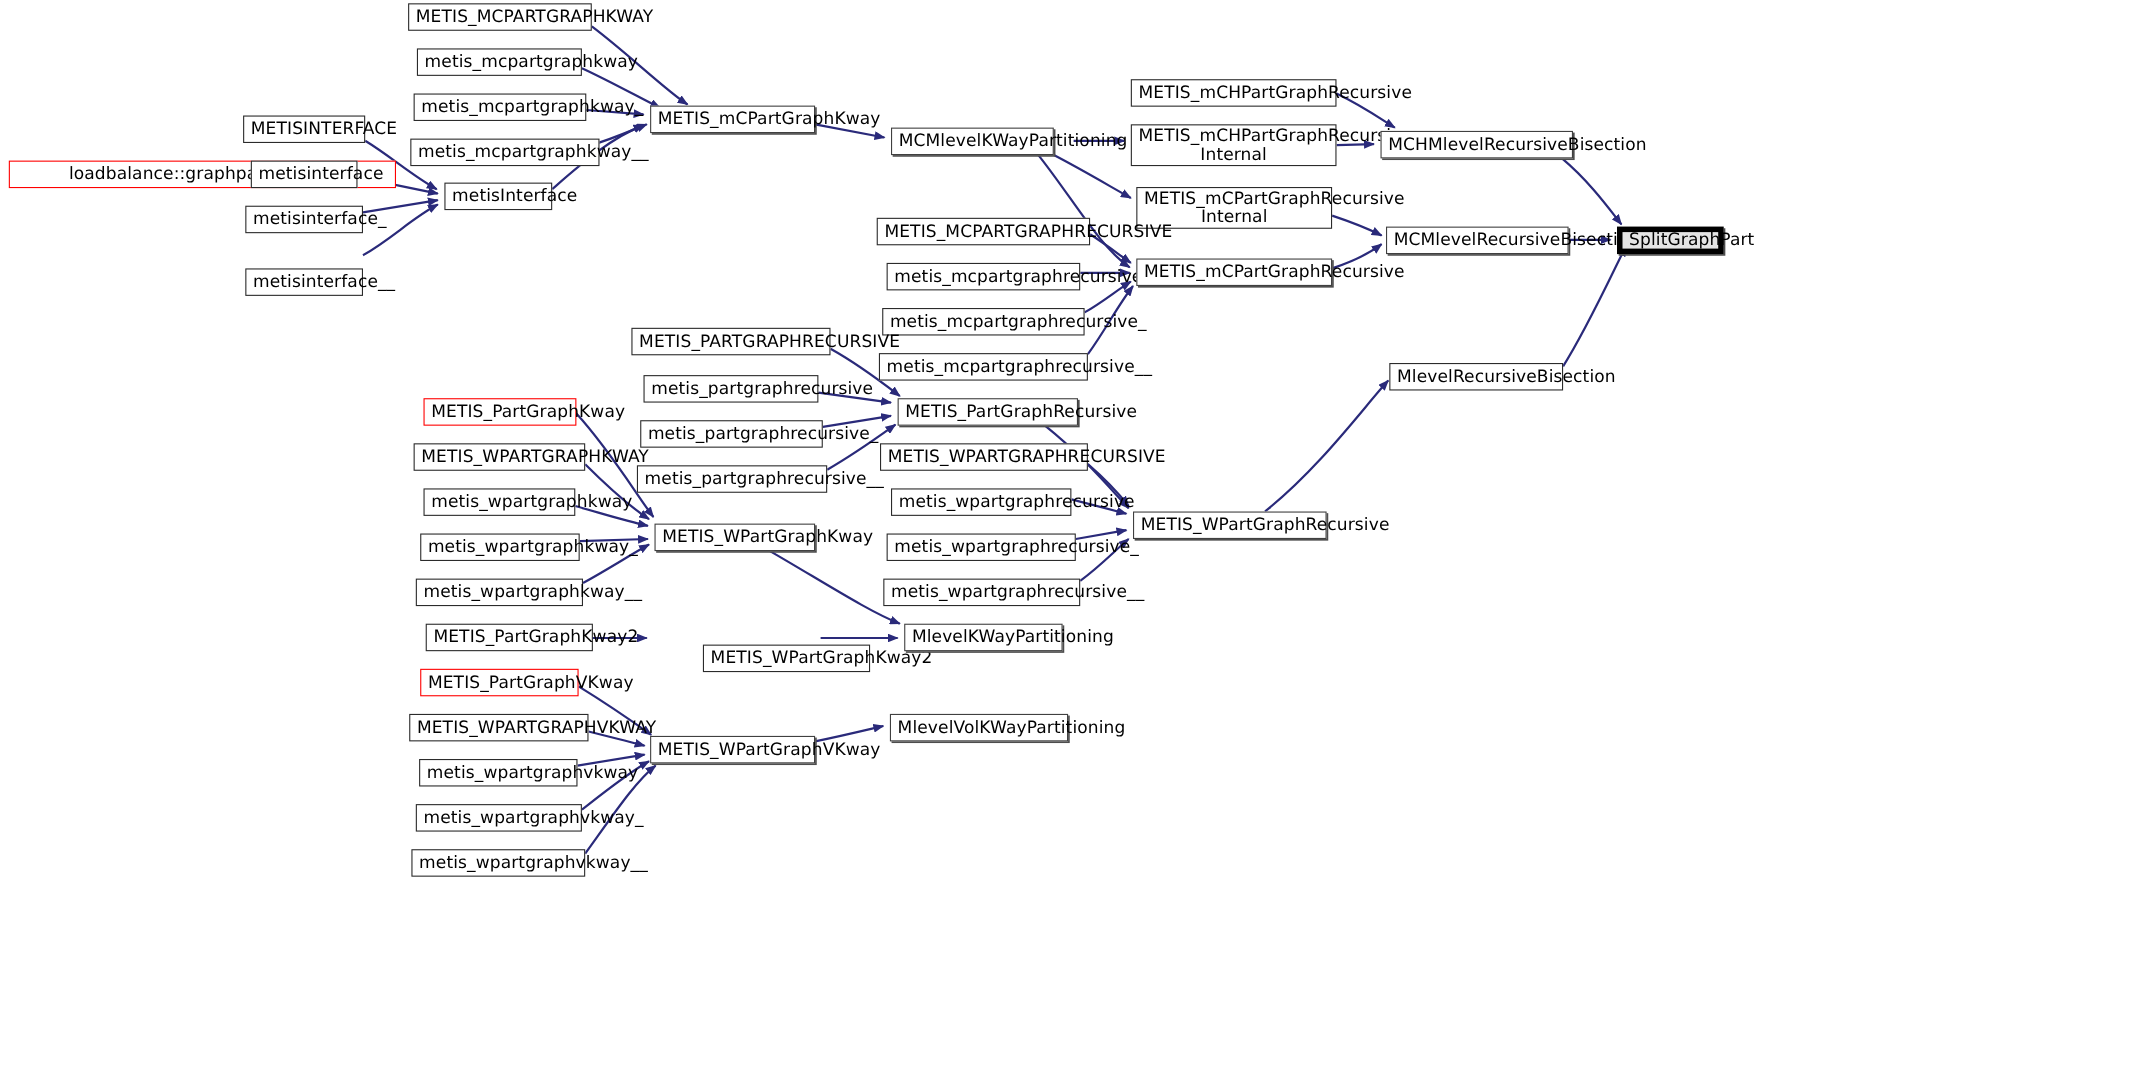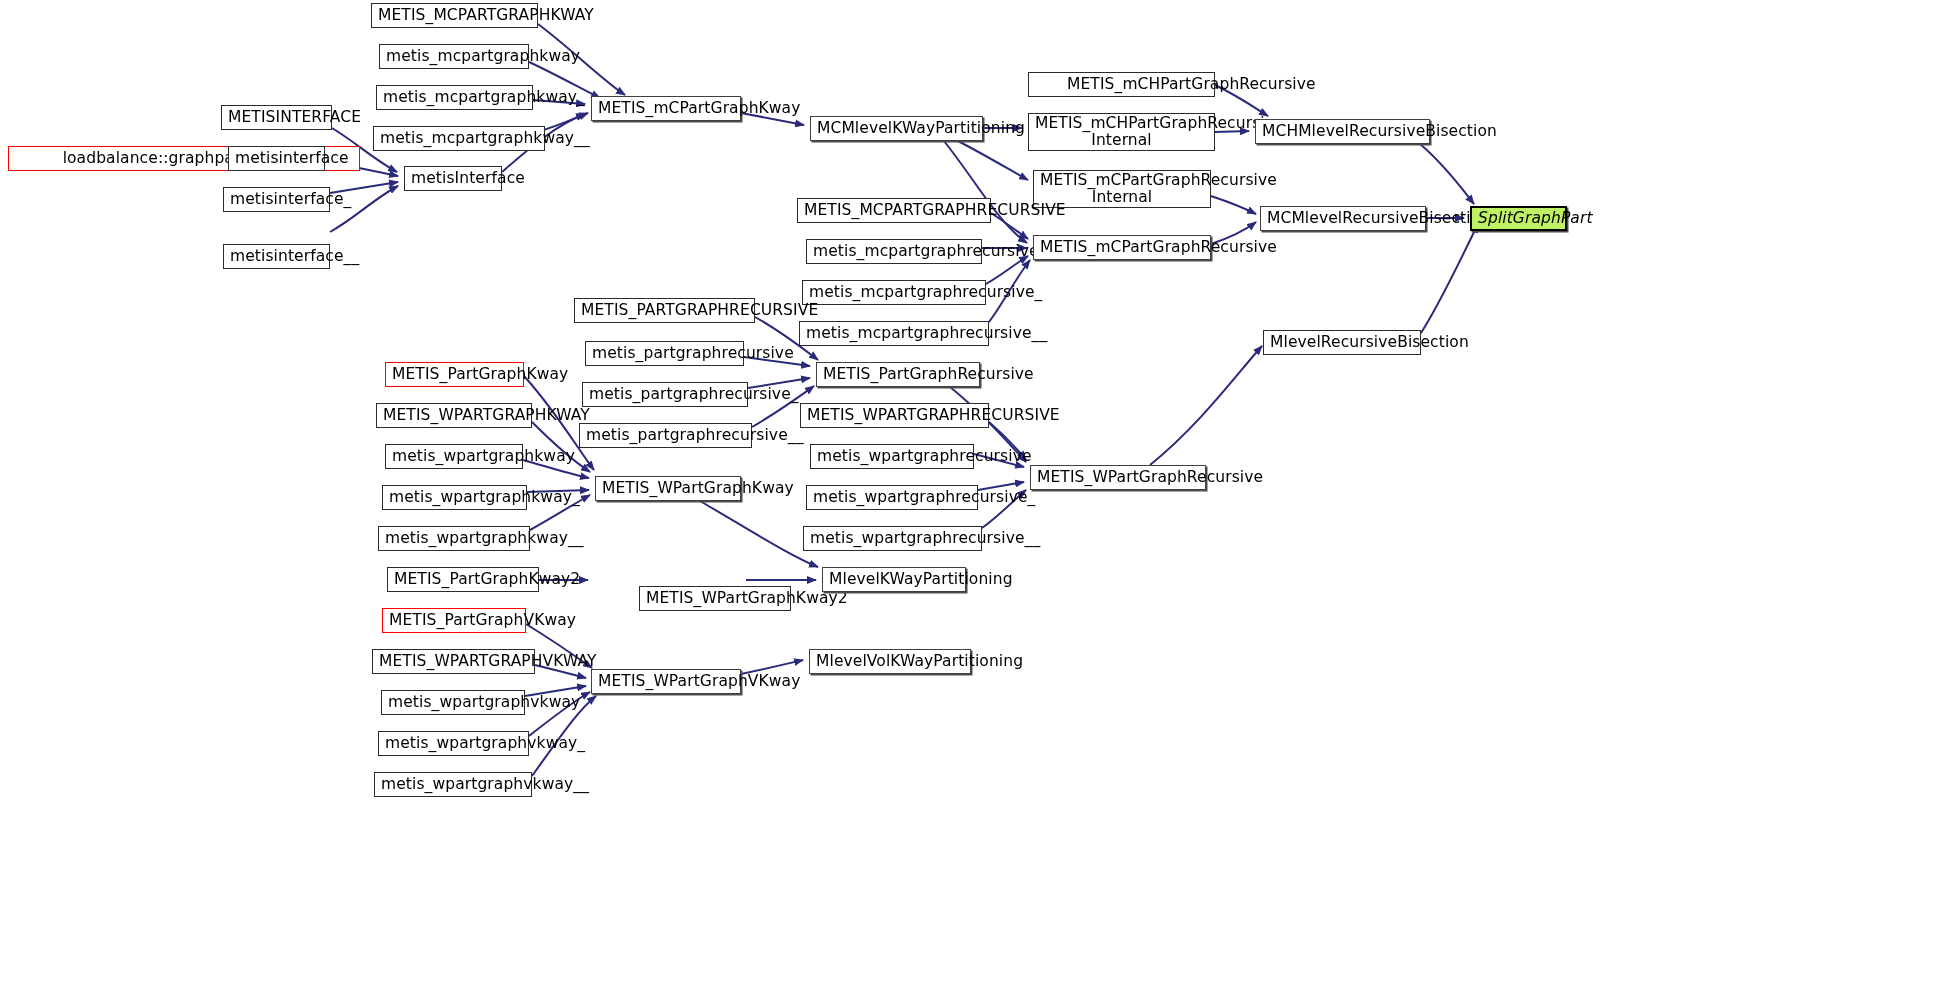--- a/index.html
+++ b/index.html
@@ -4,21 +4,21 @@
 <style>
   html,body{margin:0;padding:0;background:#ffffff;}
   body{font-family:"DejaVu Sans","Liberation Sans",sans-serif;}
   #canvas{position:relative;width:1936px;height:988px;background:#ffffff;overflow:hidden;}
   #edges{position:absolute;left:0;top:0;width:1936px;height:988px;}
   .node{position:absolute;box-sizing:border-box;display:flex;align-items:center;justify-content:center;
         text-align:center;background:#ffffff;border:1px solid #2b2b2b;color:#000000;
         font-size:15.5px;line-height:17px;letter-spacing:0.1px;white-space:pre-line;}
   .node.shadow{border:1px solid #404040;box-shadow:1.5px 1.5px 0 0 #4d4d4d;}
   .node.redborder{border:1.5px solid #ff0000;}
-  .node.filled{background:#bef264;border:2px solid #000000;box-shadow:1.5px 1.5px 0 0 #4d4d4d;font-style:italic;}
+  .node.filled{background:#e5e5e5;border:5px solid #000000;box-shadow:1.5px 1.5px 0 0 #4d4d4d;}
   .node span{display:block;width:100%;padding:0 6px;box-sizing:border-box;}
 </style>
 </head>
 <body>
 
 <div id="canvas">
   <svg id="edges" viewBox="0 0 1936 988" xmlns="http://www.w3.org/2000/svg">
     <defs>
       <marker id="ah" markerWidth="10" markerHeight="8" refX="9" refY="4" orient="auto" markerUnits="userSpaceOnUse">
         <path d="M0,0 L10,4 L0,8 z" fill="#2a2a7a"></path>
@@ -81,22 +81,22 @@
       <div class="node " style="left: 221px; top: 105px; width: 111px; height: 25px;"><span>METISINTERFACE</span></div>
       <div class="node " style="left: 228px; top: 146px; width: 97px; height: 25px;"><span>metisinterface</span></div>
       <div class="node " style="left: 223px; top: 187px; width: 107px; height: 25px;"><span>metisinterface_</span></div>
       <div class="node " style="left: 223px; top: 244px; width: 107px; height: 25px;"><span>metisinterface__</span></div>
       <div class="node " style="left: 404px; top: 166px; width: 98px; height: 25px;"><span>metisInterface</span></div>
       <div class="node " style="left: 371px; top: 3px; width: 167px; height: 25px;"><span>METIS_MCPARTGRAPHKWAY</span></div>
       <div class="node " style="left: 379px; top: 44px; width: 150px; height: 25px;"><span>metis_mcpartgraphkway</span></div>
       <div class="node " style="left: 376px; top: 85px; width: 157px; height: 25px; justify-content: flex-end;"><span>metis_mcpartgraphkway_</span></div>
       <div class="node " style="left: 373px; top: 126px; width: 172px; height: 25px;"><span>metis_mcpartgraphkway__</span></div>
       <div class="node shadow" style="left: 591px; top: 96px; width: 150px; height: 25px;"><span>METIS_mCPartGraphKway</span></div>
-      <div class="node shadow" style="left: 810px; top: 116px; width: 173px; height: 25px; text-align: center;"><span>MCMlevelKWayPartitioning</span></div>
-      <div class="node " style="left: 1028px; top: 72px; width: 187px; height: 25px; padding-left: 32px;"><span>METIS_mCHPartGraphRecursive</span></div>
+      <div class="node shadow" style="left: 810px; top: 116px; width: 148px; height: 25px; text-align: center;"><span>MCMlevelKWayPartitioning</span></div>
+      <div class="node " style="left: 1028px; top: 72px; width: 187px; height: 25px;"><span>METIS_mCHPartGraphRecursive</span></div>
       <div class="node " style="left: 1028px; top: 113px; width: 187px; height: 38px;"><span>METIS_mCHPartGraphRecursive
 Internal</span></div>
       <div class="node " style="left: 1033px; top: 170px; width: 178px; height: 38px;"><span>METIS_mCPartGraphRecursive
 Internal</span></div>
       <div class="node shadow" style="left: 1255px; top: 119px; width: 175px; height: 25px;"><span>MCHMlevelRecursiveBisection</span></div>
       <div class="node shadow" style="left: 1260px; top: 206px; width: 166px; height: 25px;"><span>MCMlevelRecursiveBisection</span></div>
       <div class="node filled" style="left: 1470px; top: 206px; width: 97px; height: 25px;"><span>SplitGraphPart</span></div>
       <div class="node " style="left: 797px; top: 198px; width: 194px; height: 25px;"><span>METIS_MCPARTGRAPHRECURSIVE</span></div>
       <div class="node " style="left: 806px; top: 239px; width: 176px; height: 25px;"><span>metis_mcpartgraphrecursive</span></div>
       <div class="node " style="left: 802px; top: 280px; width: 184px; height: 25px;"><span>metis_mcpartgraphrecursive_</span></div>

